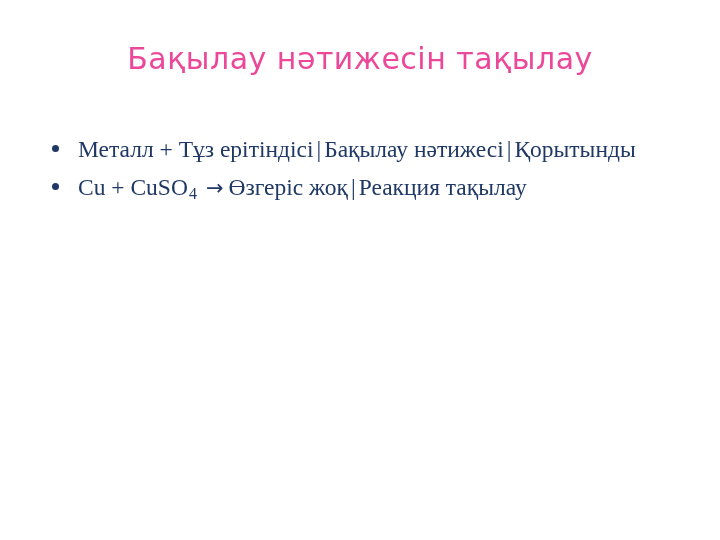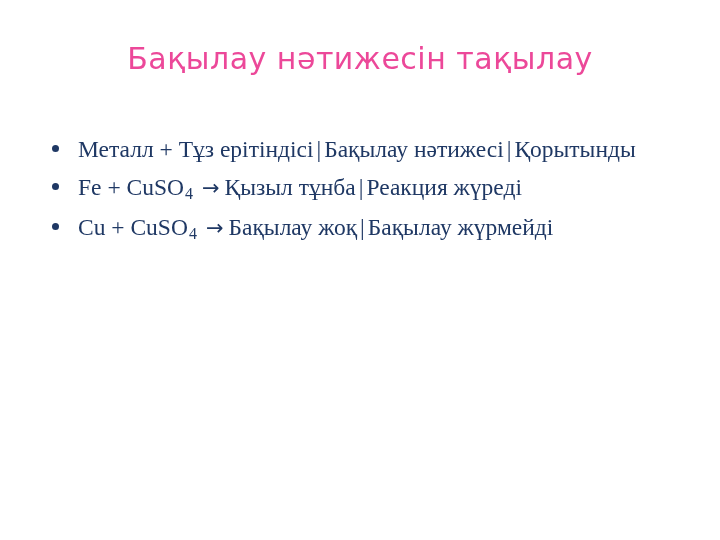--- a/index.html
+++ b/index.html
@@ -83,25 +83,21 @@
 
   <div class="slide-title">Бақылау нәтижесін тақылау</div>
 
   <ul class="bullet-list">
 
     <li class="bullet-item">
       <span class="dot"></span>
       <span class="frag"><span>Металл + Тұз ерітіндісі</span><span class="sep">|</span><span>Бақылау нәтижесі</span><span class="sep">|</span><span>Қорытынды</span></span>
     </li>
 
-    <li class="bullet-item">
-      <span class="dot"></span>
-      <span class="frag"><span>Fe + CuSO</span><span class="sub">4</span><span class="arrow">→</span><span>Қызыл тұнба</span><span class="sep">|</span><span>Реакция жүреді</span></span>
-    </li>
 
     <li class="bullet-item">
       <span class="dot"></span>
-      <span class="frag"><span>Cu + CuSO</span><span class="sub">4</span><span class="arrow">→</span><span>Бақылау жоқ</span><span class="sep">|</span><span>Бақылау жүрмейді</span></span>
+      <span class="frag"><span>Cu + CuSO</span><span class="sub">4</span><span class="arrow">→</span><span>Өзгеріс жоқ</span><span class="sep">|</span><span>Реакция тақылау</span></span>
     </li>
 
 
   </ul>
 </div>
 
 </body></html>

